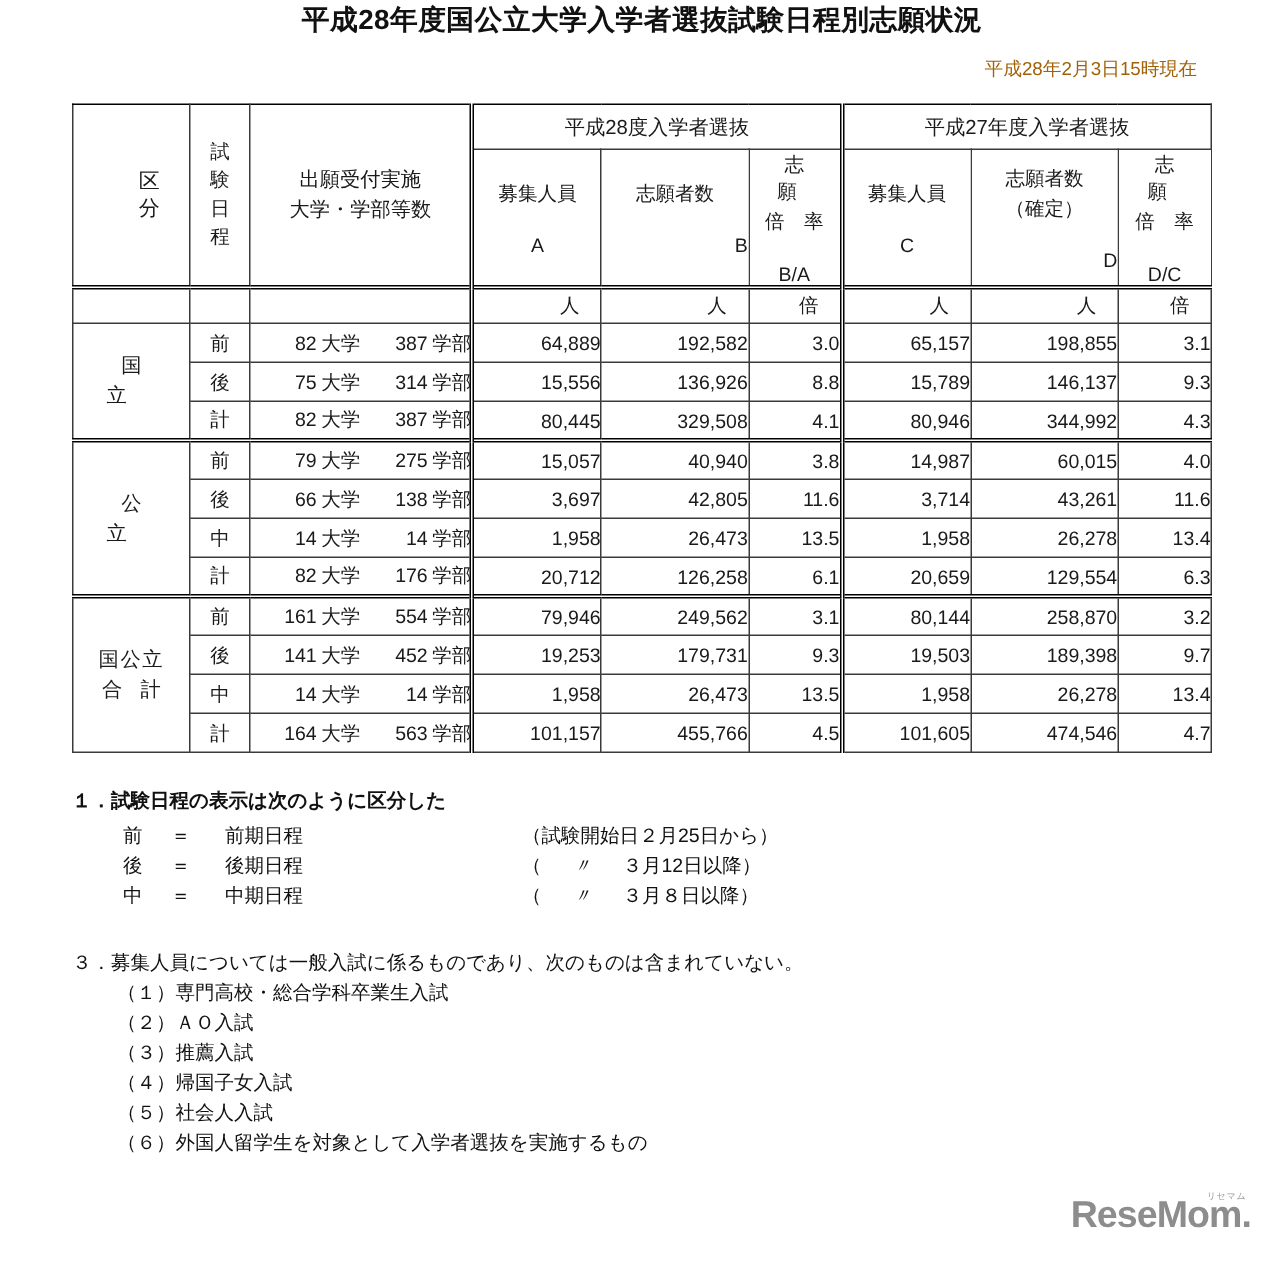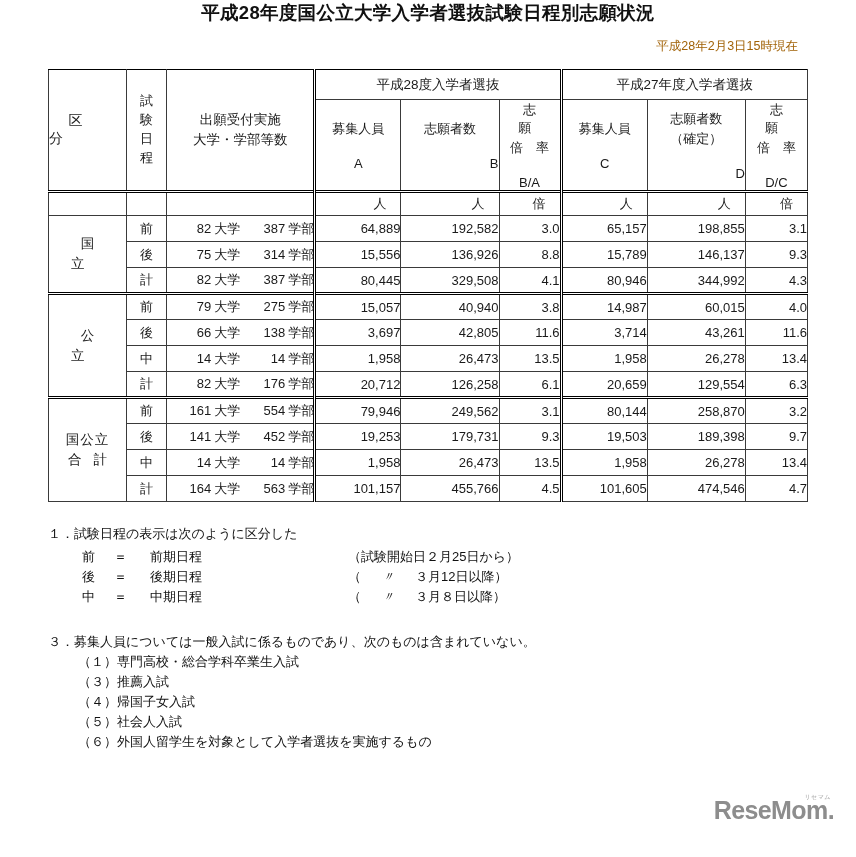--- a/index.html
+++ b/index.html
@@ -63,21 +63,21 @@
   col.c-a     { width: 86px; }
   col.c-b     { width: 98px; }
   col.c-ba    { width: 62px; }
   col.c-c     { width: 86px; }
   col.c-d     { width: 98px; }
   col.c-dc    { width: 62px; }
 
   
   .h-kubun {
     height: 122px;
-    text-align: left;
+    text-align: right;
     font-size: 14px;
     letter-spacing: 1.4em;
     text-indent: 1.4em;
   }
   .h-nittei {
     height: 122px;
     text-align: center;
     font-size: 13px;
     line-height: 1.45;
   }
@@ -167,21 +167,21 @@
   }
 
   
   .notes {
     margin: 22px 0 0 48px;
     font-size: 13px;
     line-height: 1.55;
     color: #111;
   }
   .note-line { white-space: nowrap; }
-  .note-head { margin-bottom: 3px; }
+  .note-head { margin-bottom: 3px; font-weight: bold; }
   .note-indent { margin-left: 34px; display: flex; }
   .note-indent .col-a { width: 32px; }
   .note-indent .col-eq { width: 36px; }
   .note-indent .col-b { width: 198px; }
   .note-indent .col-c { }
   .note-gap { height: 12px; }
   .sub-item { margin-left: 30px; }
   .ditto {
     display: inline-block;
     width: 54px;
@@ -467,20 +467,21 @@
     <span class="col-c"><span>（</span><span class="ditto">〃</span><span>３月８日以降）</span></span>
   </div>
 
   <div class="note-gap"></div>
 
 
   <div class="note-gap"></div>
 
   <div class="note-line">３．募集人員については一般入試に係るものであり、次のものは含まれていない。</div>
   <div class="note-line sub-item">（１）専門高校・総合学科卒業生入試</div>
+  <div class="note-line sub-item">（２）ＡＯ入試</div>
   <div class="note-line sub-item">（３）推薦入試</div>
   <div class="note-line sub-item">（４）帰国子女入試</div>
   <div class="note-line sub-item">（５）社会人入試</div>
   <div class="note-line sub-item">（６）外国人留学生を対象として入学者選抜を実施するもの</div>
 </div>
 
 <div class="watermark">
   <span class="wm-main">ReseMom.</span>
   <span class="wm-ruby">リセマム</span>
 </div>

